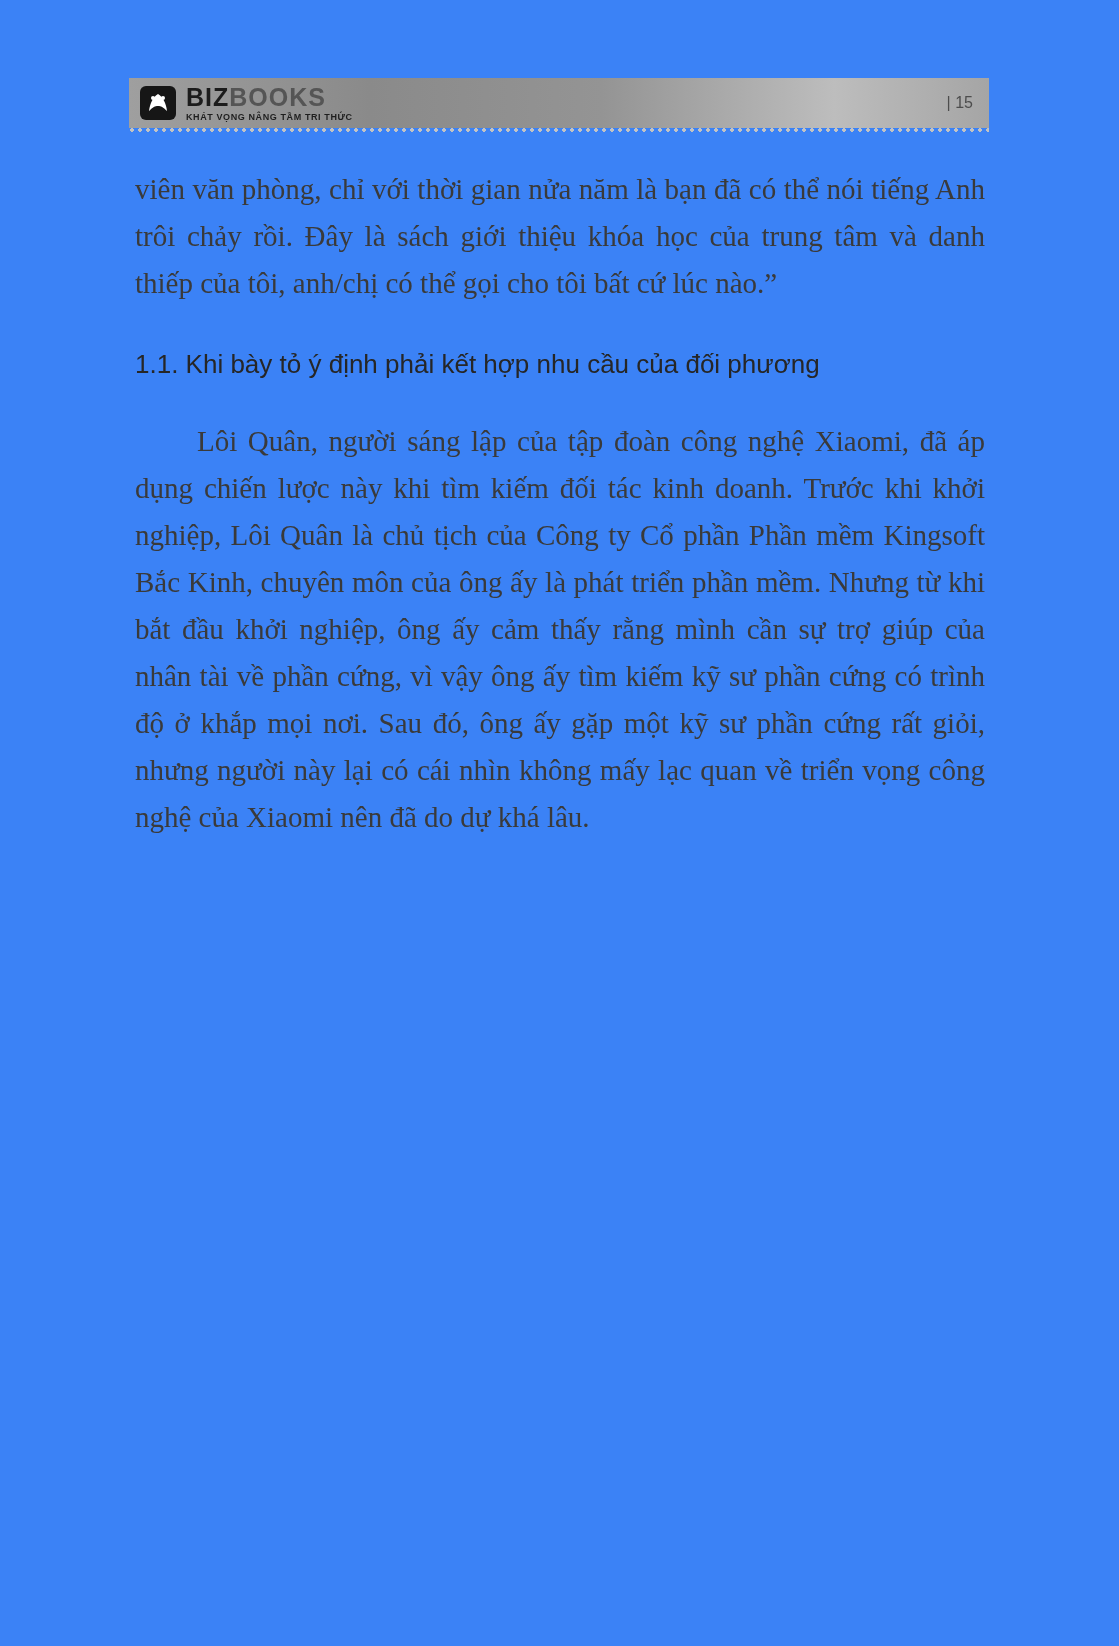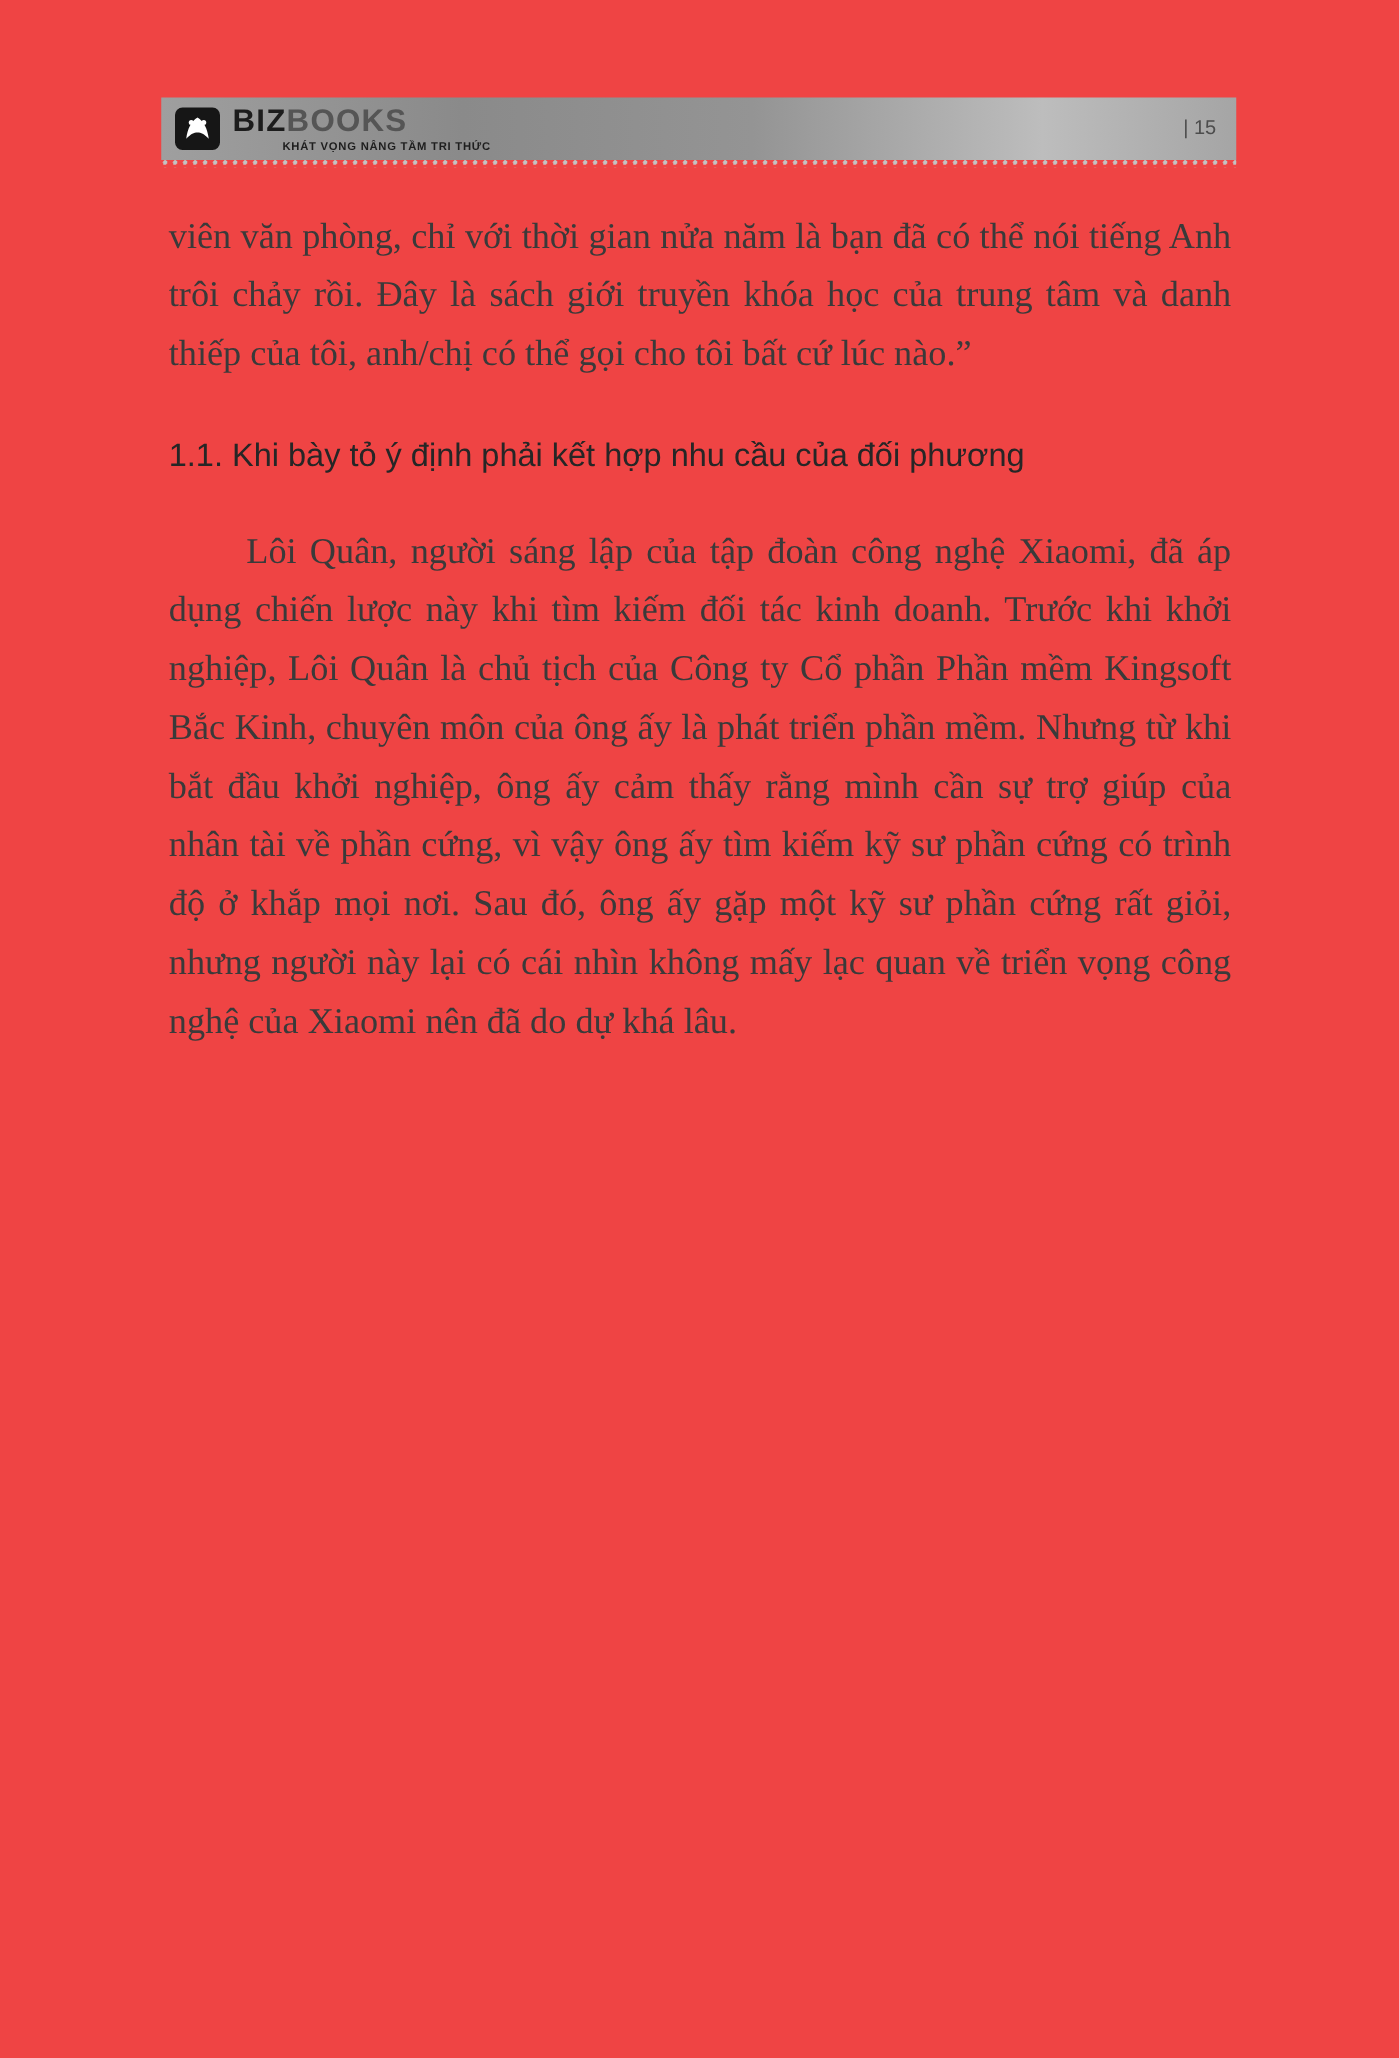--- a/index.html
+++ b/index.html
@@ -4,21 +4,21 @@
 <style>
   html, body {
     margin: 0;
     padding: 0;
     background: #ffffff;
   }
   .page {
     position: relative;
     width: 1119px;
     height: 1646px;
-    background: #ef4444;
+    background: #3b82f6;
     overflow: hidden;
     font-family: "Liberation Serif", serif;
   }
 
   
   .header-band {
     position: absolute;
     left: 129px;
     right: 130px;
     top: 78px;
@@ -64,21 +64,20 @@
     font-weight: 700;
   }
   .tagline {
     font-family: "Liberation Sans", sans-serif;
     font-size: 9px;
     font-weight: 700;
     letter-spacing: 0.6px;
     color: #1e1e1e;
     margin-top: 3px;
     white-space: nowrap;
-    margin-left: 40px;
   }
   .page-number {
     font-family: "Liberation Sans", sans-serif;
     font-size: 16px;
     font-weight: 500;
     color: #4d4d4d;
     white-space: nowrap;
   }
 
   
@@ -126,18 +125,18 @@
       </span>
       <span class="brand-text">
         <span class="brand-name"><span class="biz">BIZ</span><span class="books">BOOKS</span></span>
         <div class="tagline">KHÁT VỌNG NÂNG TẦM TRI THỨC</div>
       </span>
     </div>
     <span class="page-number">| 15</span>
   </div>
 
   <div class="content">
-    <p class="no-indent">viên văn phòng, chỉ với thời gian nửa năm là bạn đã có thể nói tiếng Anh trôi chảy rồi. Đây là sách giới truyền khóa học của trung tâm và danh thiếp của tôi, anh/chị có thể gọi cho tôi bất cứ lúc nào.”</p>
+    <p class="no-indent">viên văn phòng, chỉ với thời gian nửa năm là bạn đã có thể nói tiếng Anh trôi chảy rồi. Đây là sách giới thiệu khóa học của trung tâm và danh thiếp của tôi, anh/chị có thể gọi cho tôi bất cứ lúc nào.”</p>
     <h2 class="section-heading">1.1. Khi bày tỏ ý định phải kết hợp nhu cầu của đối phương</h2>
     <p>Lôi Quân, người sáng lập của tập đoàn công nghệ Xiaomi, đã áp dụng chiến lược này khi tìm kiếm đối tác kinh doanh. Trước khi khởi nghiệp, Lôi Quân là chủ tịch của Công ty Cổ phần Phần mềm Kingsoft Bắc Kinh, chuyên môn của ông ấy là phát triển phần mềm. Nhưng từ khi bắt đầu khởi nghiệp, ông ấy cảm thấy rằng mình cần sự trợ giúp của nhân tài về phần cứng, vì vậy ông ấy tìm kiếm kỹ sư phần cứng có trình độ ở khắp mọi nơi. Sau đó, ông ấy gặp một kỹ sư phần cứng rất giỏi, nhưng người này lại có cái nhìn không mấy lạc quan về triển vọng công nghệ của Xiaomi nên đã do dự khá lâu.</p>
   </div>
 
 </div>
 
 </body></html>

